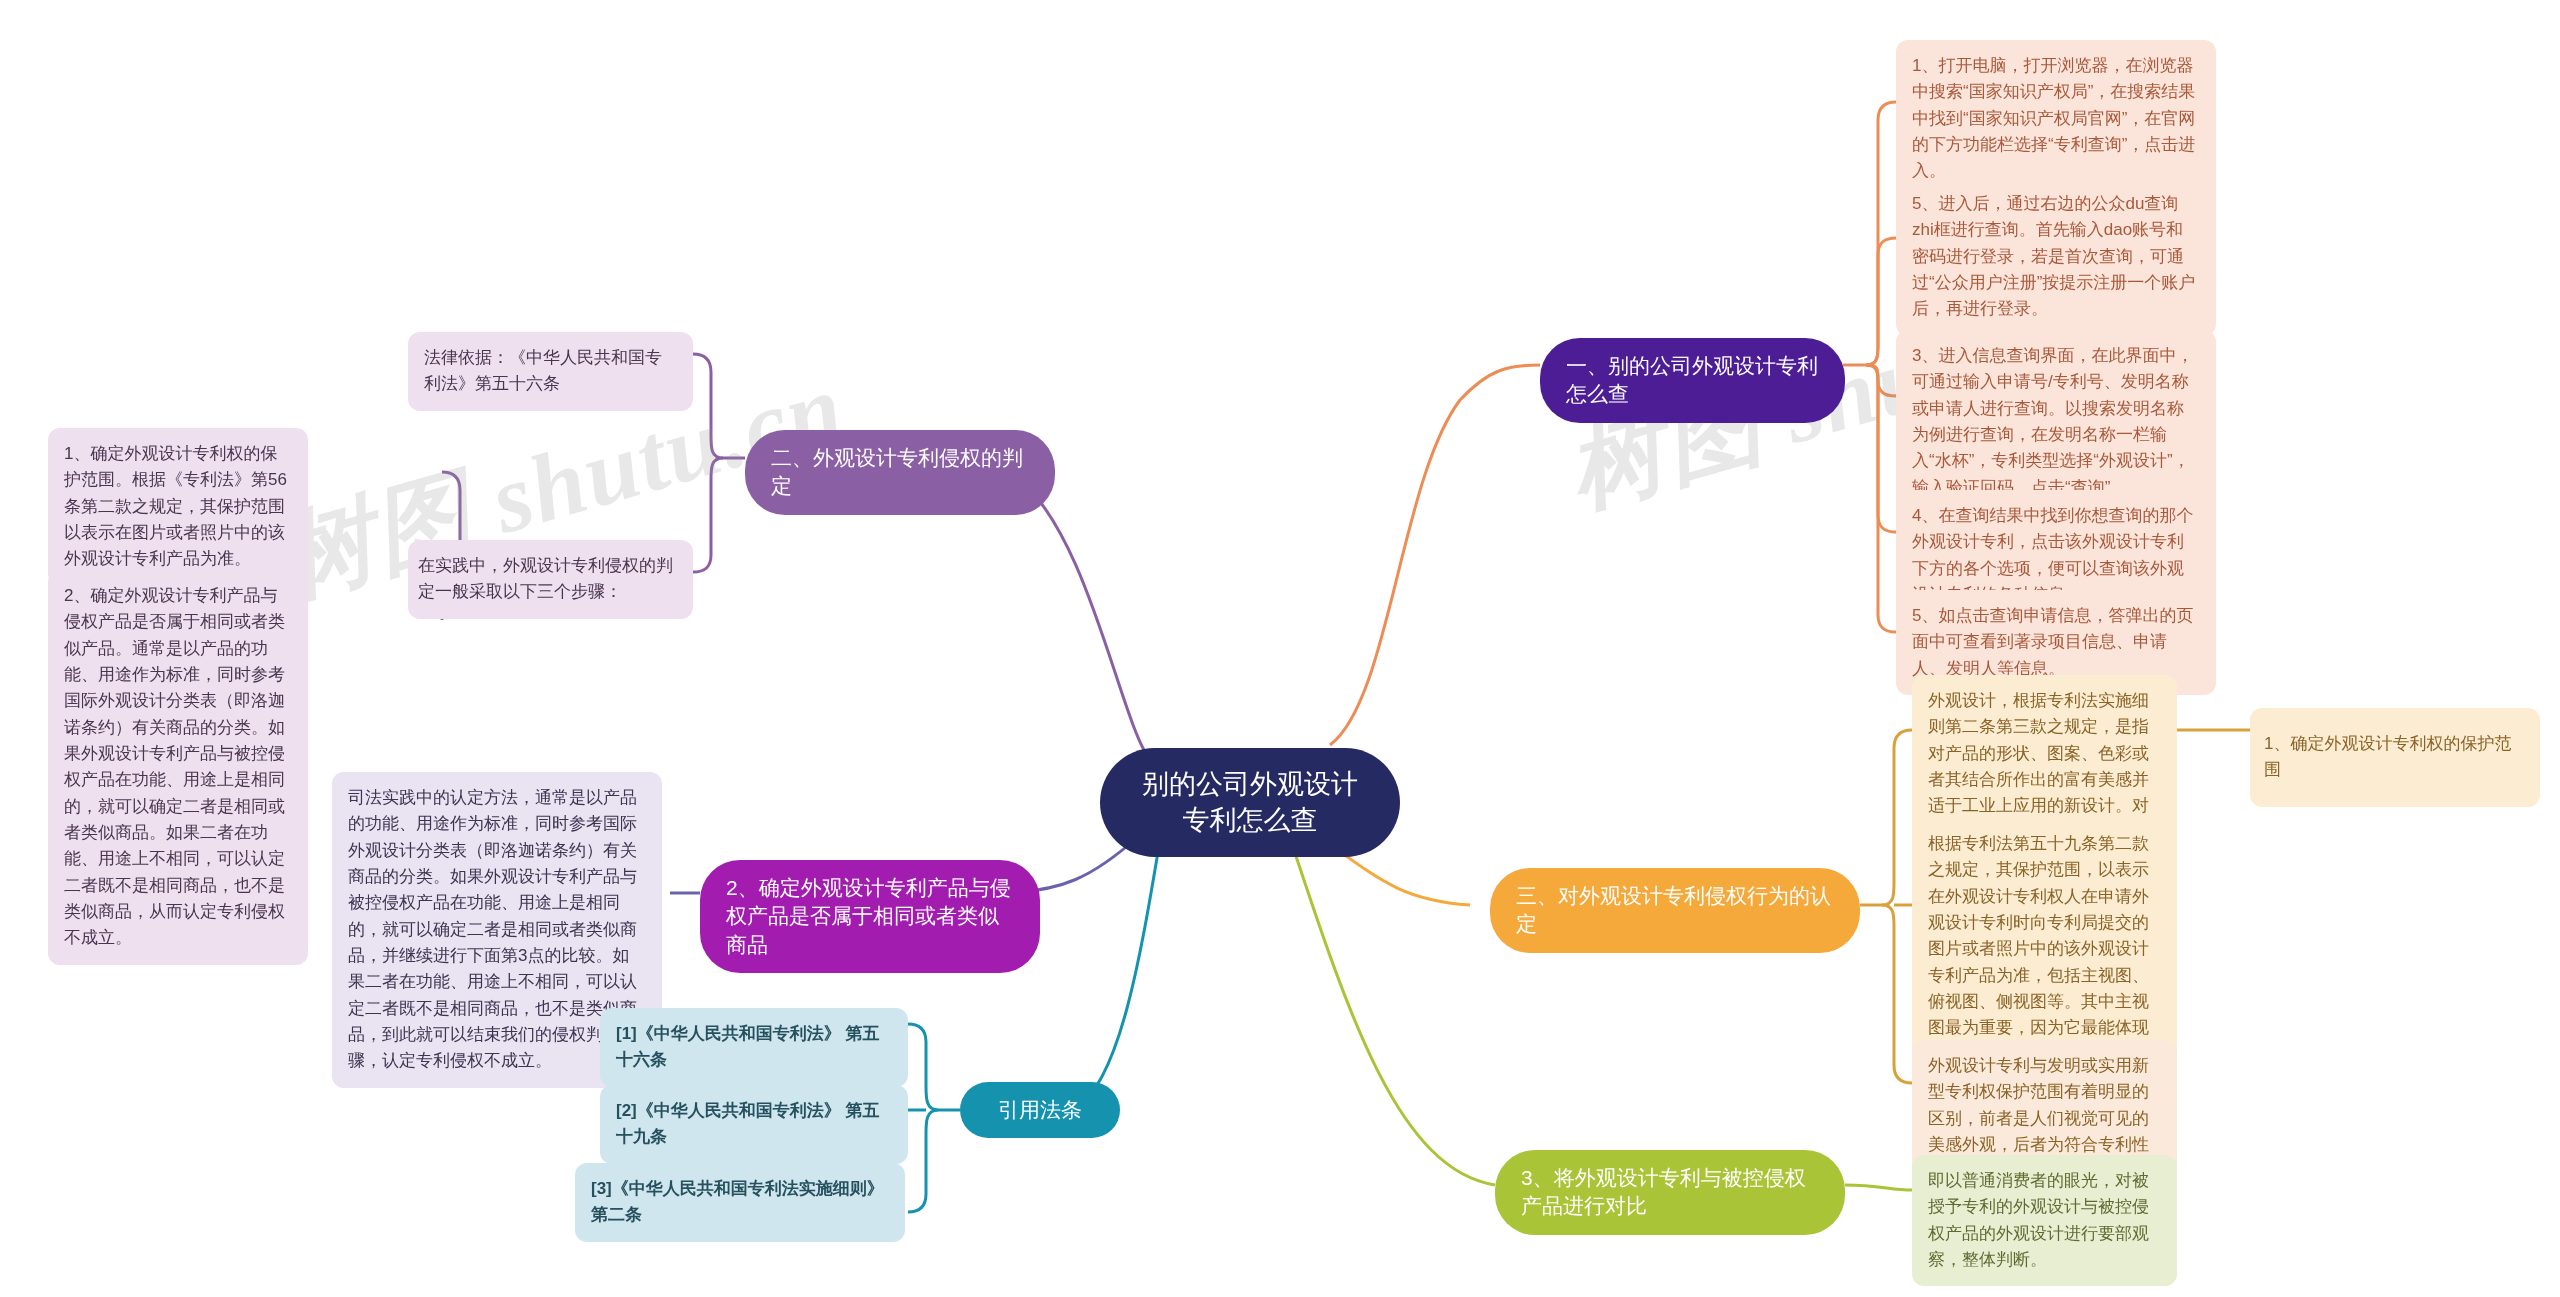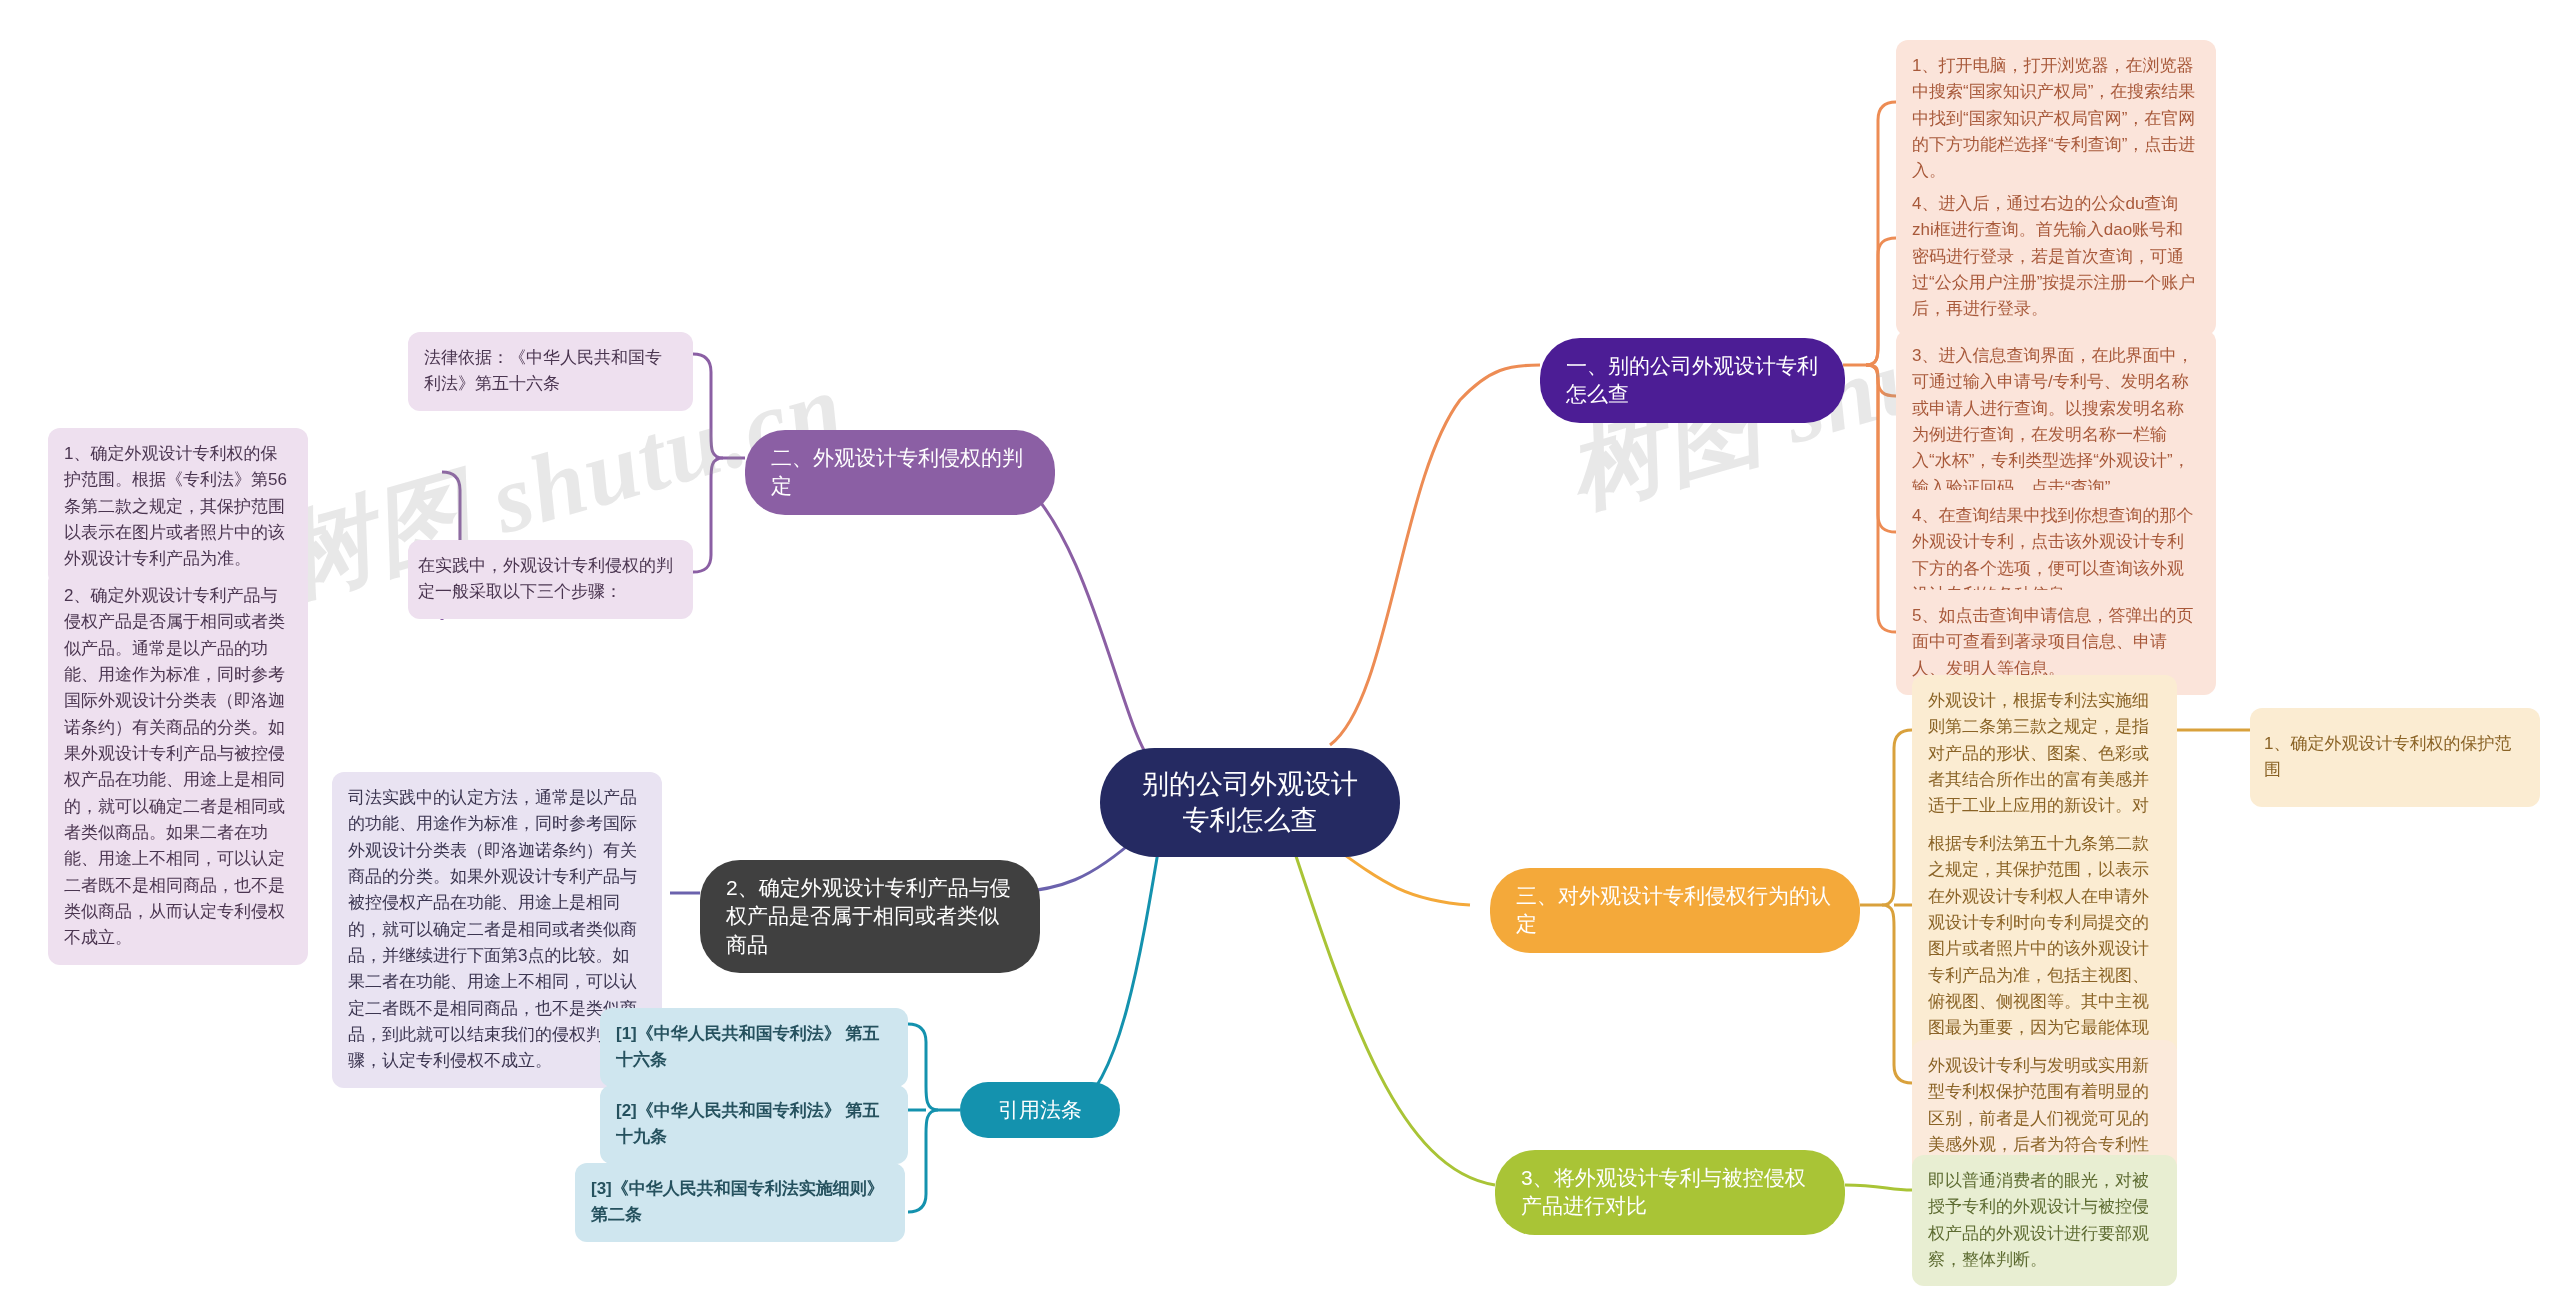--- a/index.html
+++ b/index.html
@@ -31,21 +31,21 @@
 
   
   .pill{
     border-radius:40px;color:#ffffff;font-size:21px;line-height:1.35;
     padding:14px 26px;box-sizing:border-box;
   }
   .pill-orange{background:#4c1d95;}
   .pill-purple{background:#8b5fa4;}
   .pill-amber{background:#f4a93a;}
   .pill-green{background:#a9c436;}
-  .pill-violet{background:#404040;}
+  .pill-violet{background:#a21caf;}
   .pill-teal{background:#1492ae;}
 
   
   .leaf{
     border-radius:12px;font-size:17px;line-height:1.55;
     padding:13px 16px;box-sizing:border-box;color:#333;
   }
   .leaf-peach{background:#fbe4da;color:#a8593a;}
   .leaf-cream{background:#fbecd2;color:#8a6326;}
   .leaf-cream2{background:#fbeadb;color:#8a6326;}
@@ -105,21 +105,21 @@
   </svg>
 
   <div class="wm wm1">树图 shutu.cn</div>
   <div class="wm wm2">树图 shutu.cn</div>
 
   <div class="node root" style="left:1100px;top:748px;">别的公司外观设计专利怎么查</div>
 
   <div class="node pill pill-orange" style="left:1540px;top:338px;width:305px;">一、别的公司外观设计专利怎么查</div>
 
   <div class="node leaf leaf-peach" style="left:1896px;top:40px;width:320px;">1、打开电脑，打开浏览器，在浏览器中搜索“国家知识产权局”，在搜索结果中找到“国家知识产权局官网”，在官网的下方功能栏选择“专利查询”，点击进入。</div>
-  <div class="node leaf leaf-peach" style="left:1896px;top:178px;width:320px;">4、进入后，通过右边的公众du查询zhi框进行查询。首先输入dao账号和密码进行登录，若是首次查询，可通过“公众用户注册”按提示注册一个账户后，再进行登录。</div>
+  <div class="node leaf leaf-peach" style="left:1896px;top:178px;width:320px;">5、进入后，通过右边的公众du查询zhi框进行查询。首先输入dao账号和密码进行登录，若是首次查询，可通过“公众用户注册”按提示注册一个账户后，再进行登录。</div>
   <div class="node leaf leaf-peach" style="left:1896px;top:330px;width:320px;">3、进入信息查询界面，在此界面中，可通过输入申请号/专利号、发明名称或申请人进行查询。以搜索发明名称为例进行查询，在发明名称一栏输入“水杯”，专利类型选择“外观设计”，输入验证回码，点击“查询”。</div>
   <div class="node leaf leaf-peach" style="left:1896px;top:490px;width:320px;">4、在查询结果中找到你想查询的那个外观设计专利，点击该外观设计专利下方的各个选项，便可以查询该外观设计专利的各种信息。</div>
   <div class="node leaf leaf-peach" style="left:1896px;top:590px;width:320px;">5、如点击查询申请信息，答弹出的页面中可查看到著录项目信息、申请人、发明人等信息。</div>
 
   <div class="node pill pill-amber" style="left:1490px;top:868px;width:370px;">三、对外观设计专利侵权行为的认定</div>
 
   <div class="node leaf leaf-cream" style="left:1912px;top:675px;width:265px;">外观设计，根据专利法实施细则第二条第三款之规定，是指对产品的形状、图案、色彩或者其结合所作出的富有美感并适于工业上应用的新设计。对外观设计专利侵权行为的认定，有三个步骤：</div>
   <div class="node leaf leaf-cream" style="left:1912px;top:818px;width:265px;">根据专利法第五十九条第二款之规定，其保护范围，以表示在外观设计专利权人在申请外观设计专利时向专利局提交的图片或者照片中的该外观设计专利产品为准，包括主视图、俯视图、侧视图等。其中主视图最为重要，因为它最能体现该项外观设计的美感。在确定外观设计专利权的保护范围时，还要注意从这些视图中找出能够体现该项外观设计美感的各项要素。</div>
   <div class="node leaf leaf-cream2" style="left:1912px;top:1040px;width:265px;">外观设计专利与发明或实用新型专利权保护范围有着明显的区别，前者是人们视觉可见的美感外观，后者为符合专利性的技术构思或技术方案。</div>
 

